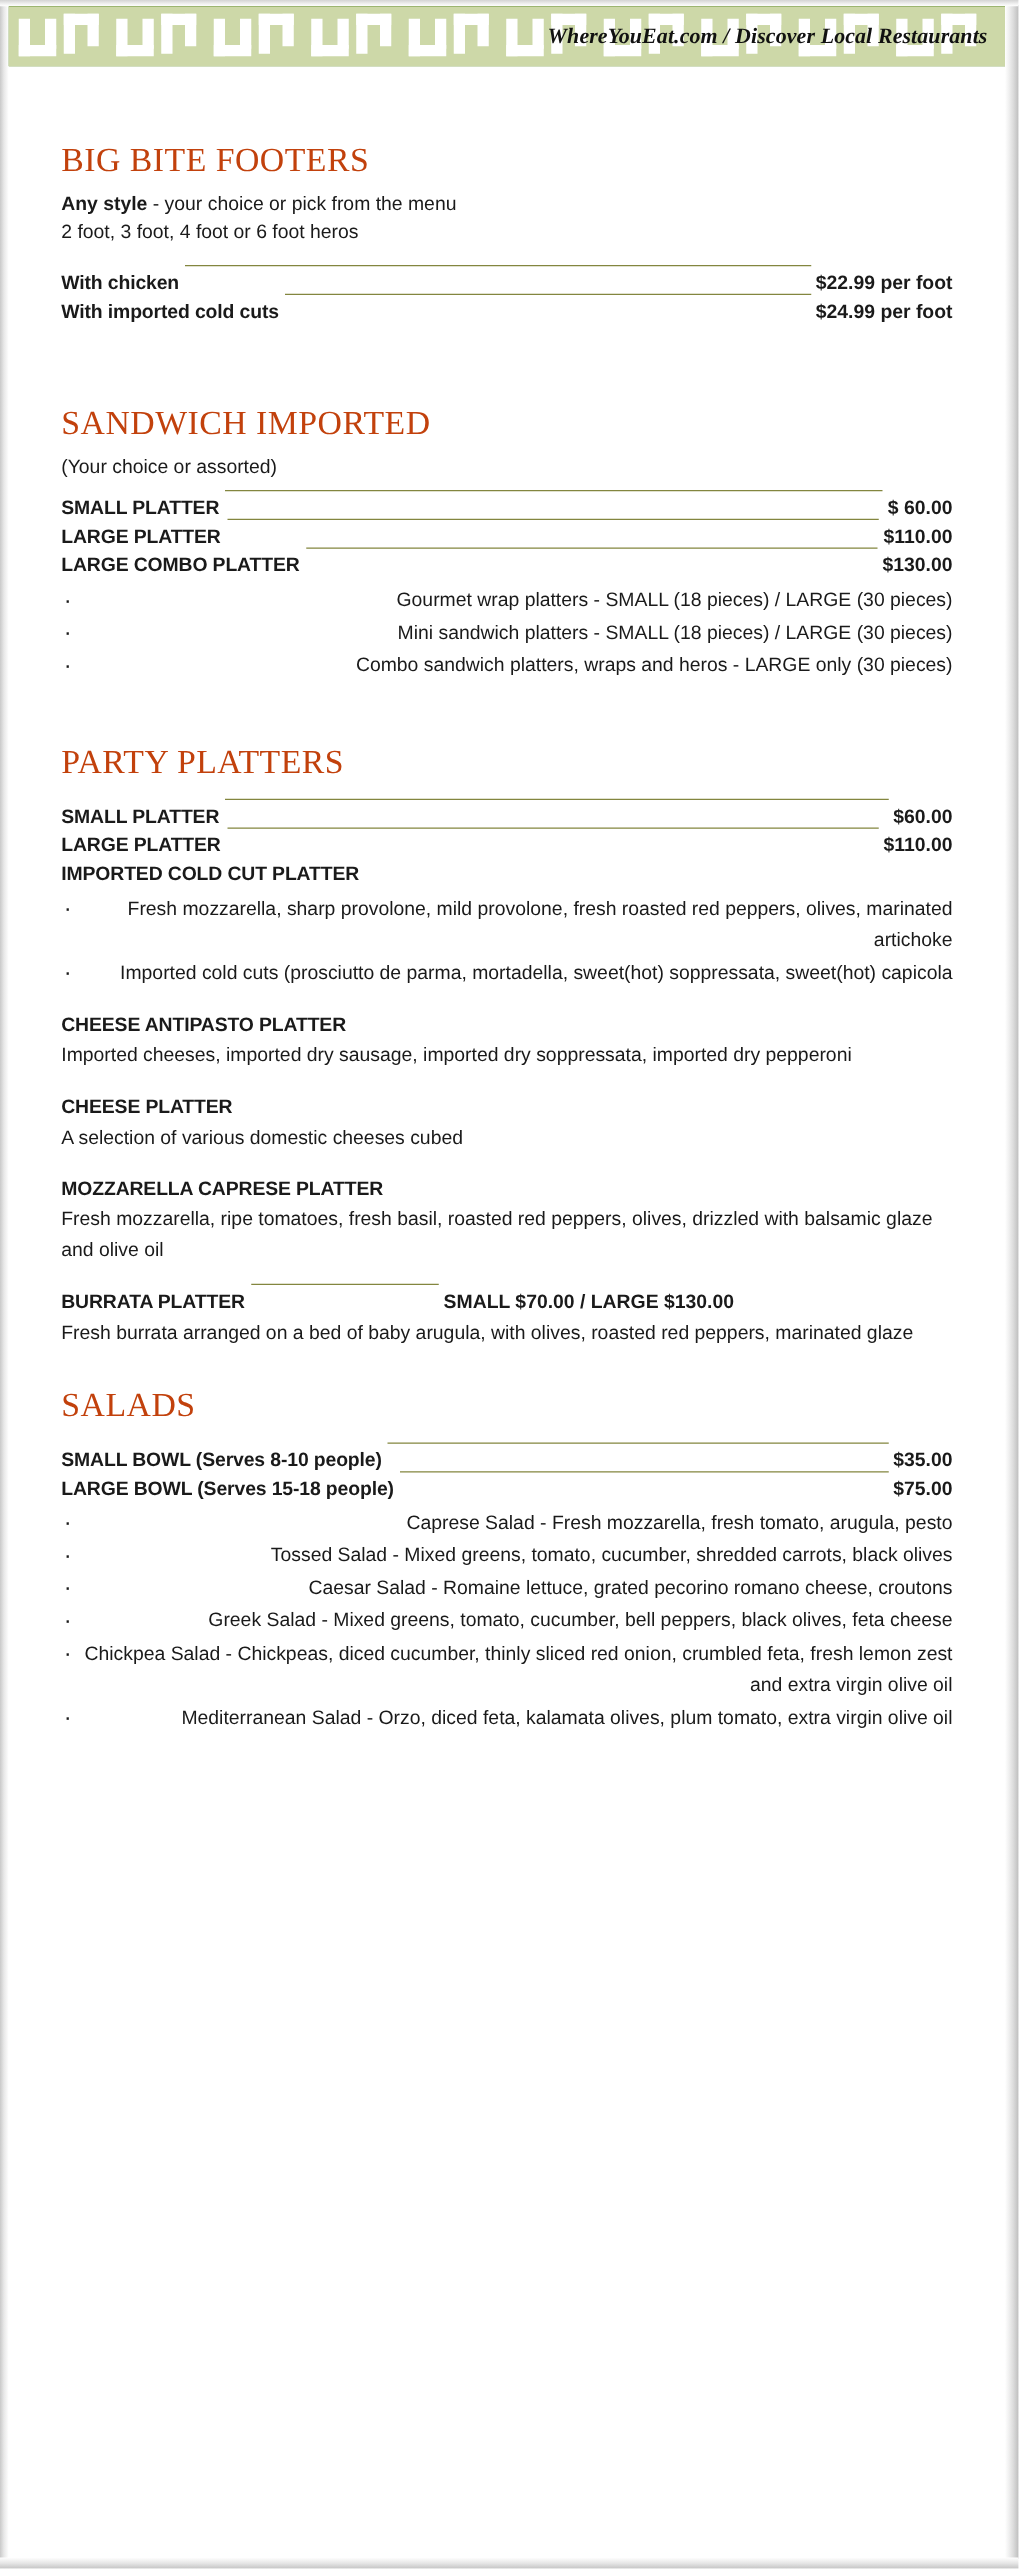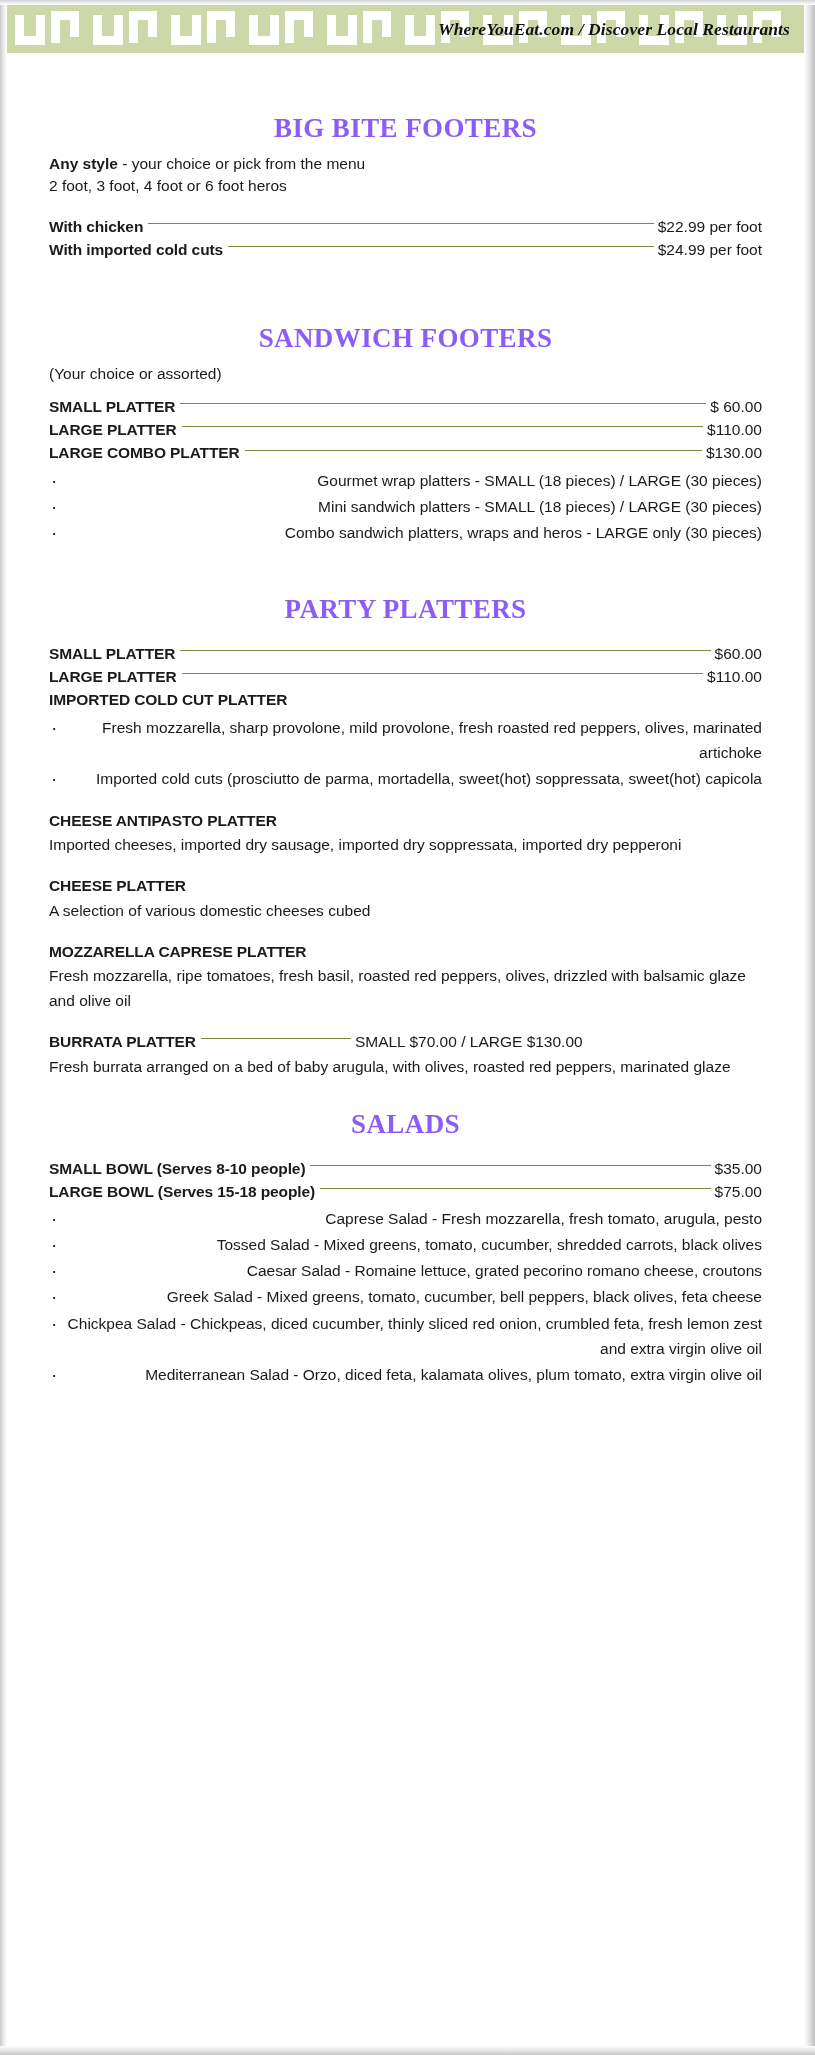--- a/index.html
+++ b/index.html
@@ -66,52 +66,51 @@
   .content{
     position:absolute;
     left:7px; right:11px;
     top:53px;
     padding:0 42px;
     box-sizing:border-box;
   }
 
   .section{ }
   .sec-title{
-    text-align:center;
     font-family:"Liberation Serif", serif;
-    font-weight:bold;
-    color:#8b5cf6;
+    font-weight:normal;
+    color:#c2410c;
     letter-spacing:.4px;
   }
   .sec-title.t1{ font-size:27px; margin:60px 0 0 0; }
   .sec-title.t2{ font-size:27px; margin:0; }
   .sec-sub{
     text-align:left;
     font-size:15.5px;
     color:#1a1a1a;
     line-height:1.45;
   }
 
   .row{
     display:flex;
-    align-items:center;
+    align-items:flex-start;
     font-size:15.5px;
     line-height:1.5;
     white-space:nowrap;
   }
   .row .label{ font-weight:600; letter-spacing:-.1px; }
   .row .dots{
     flex:1 1 auto;
     min-width:8px;
     margin:0 4px 0 5px;
     border-bottom:1.3px solid #83863f;
     transform:translateY(-3px);
   }
   .row .dots.short{ flex:0 0 150px; }
-  .row .price{ font-weight:400; }
+  .row .price{ font-weight:700; }
 
   .row.light .label{ font-weight:600; }
 
   ul.blist{
     list-style:none;
     margin:3px 0 0 0;
     padding:0;
   }
   ul.blist li{
     position:relative;
@@ -266,21 +265,21 @@
       </div>
       <div class="row light">
         <span class="label">With imported cold cuts</span>
         <span class="dots"></span>
         <span class="price">$24.99 per foot</span>
       </div>
     </div>
 
     <div class="section">
       <div class="gap-xxl"></div>
-      <div class="sec-title t2">SANDWICH FOOTERS</div>
+      <div class="sec-title t2">SANDWICH IMPORTED</div>
       <div class="gap-s"></div>
       <div class="sec-sub">(Your choice or assorted)</div>
       <div class="gap-s"></div>
 
       <div class="row">
         <span class="label">SMALL PLATTER</span>
         <span class="dots"></span>
         <span class="price">$ 60.00</span>
       </div>
       <div class="row">

